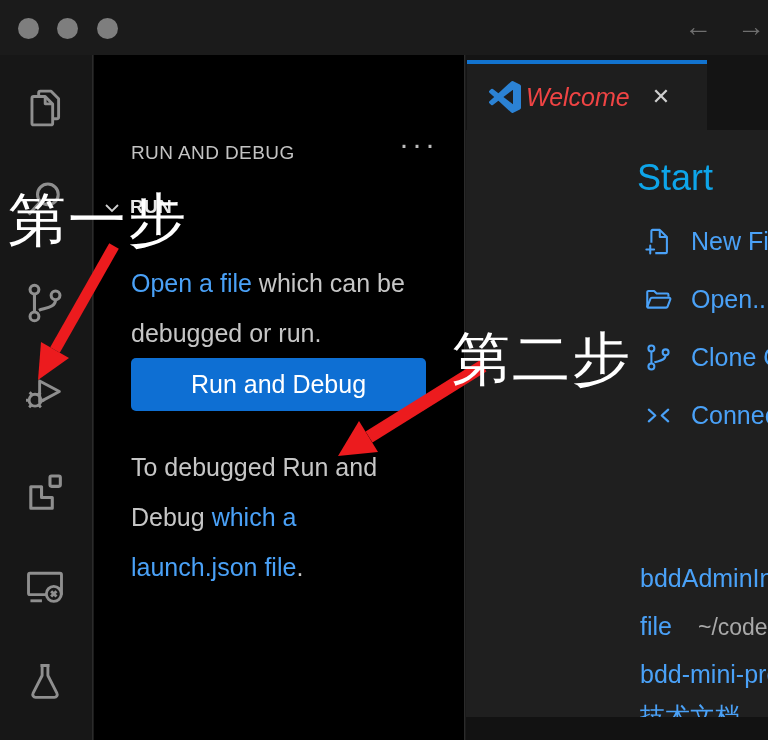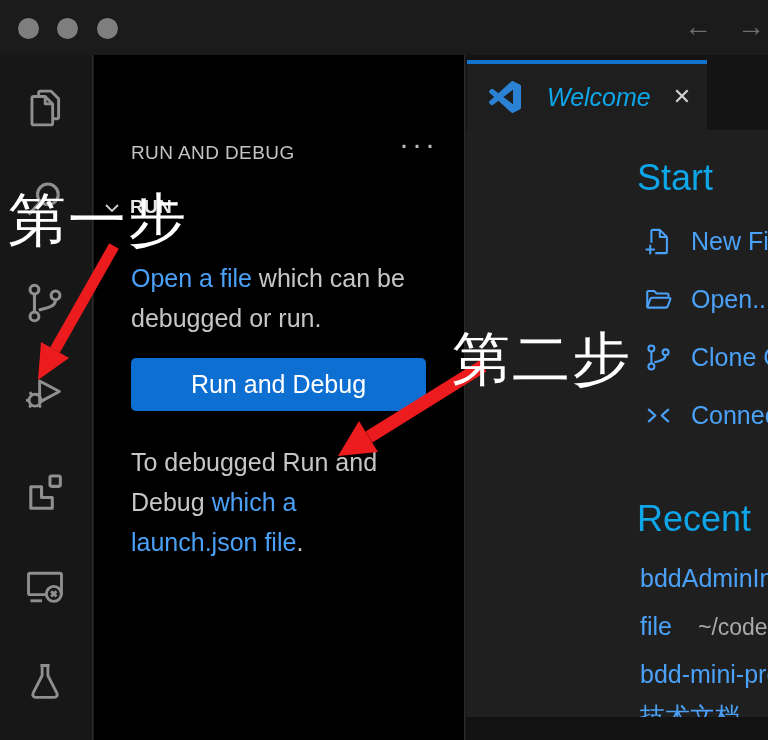--- a/index.html
+++ b/index.html
@@ -22,36 +22,36 @@
   .abar-icon svg { width:46px; height:46px; display:block; }
   .sidebar { position:absolute; left:94px; top:55px; width:371px; height:685px;
     background:#000000; border-right:1px solid #2b2b2b; }
   .sb-title { position:absolute; left:37px; top:87px; font-size:19px; letter-spacing:.4px; color:#c3c3c3; }
   .sb-more { position:absolute; left:305px; top:72px; font-size:30px; letter-spacing:3px; color:#bdbdbd; }
   .sb-section { position:absolute; left:8px; top:141px; display:flex; align-items:flex-end; }
   .sb-chevron { width:20px; height:20px; color:#cfcfcf; margin-right:8px; }
   .sb-chevron svg { width:20px; height:20px; display:block; }
   .sb-section-label { font-size:19px; font-weight:bold; color:#e6e6e6; letter-spacing:.3px; }
   .sb-body { position:absolute; left:37px; top:203px; width:320px; color:#c6c6c6; }
-  .para { font-size:25px; line-height:40px; color:#c6c6c6; }
+  .para { font-size:25px; line-height:50px; color:#c6c6c6; }
   .p1 { width:300px; }
   .p2 { width:280px; position:absolute; top:184px; }
   .p3 { width:256px; position:absolute; top:319px; }
   .lnk { color:#4aa1f7; cursor:pointer; }
   .run-btn { position:absolute; top:100px; left:0; width:295px; height:53px;
     background:#0e6fd3; border:none; border-radius:5px; color:#ffffff;
     font-size:25px; font-family:"Liberation Sans",sans-serif; cursor:pointer; }
   
   .editor { position:absolute; left:466px; top:55px; width:302px; height:685px; background:#141414; }
   .tabstrip { position:absolute; left:0; top:0; width:302px; height:75px; background:#141414; }
   .tab { position:absolute; left:1px; top:5px; width:240px; height:70px; background:#1e1e1e;
     border-top:4px solid #1273cf; display:flex; align-items:center; }
   .tab-logo { width:32px; height:32px; margin-left:22px; }
   .tab-logo svg { width:32px; height:32px; display:block; }
-  .tab-title { font-size:25px; font-style:italic; color:#0ea5e9; margin-left:26px; }
+  .tab-title { font-size:25px; font-style:italic; color:#ef4444; margin-left:5px; }
   .tab-close { margin-left:22px; font-size:22px; color:#cfcfcf; cursor:pointer; }
   .editor-body { position:absolute; left:0; top:75px; width:302px; height:587px;
     background:#1f1f1f; overflow:hidden; }
   .welcome-heading { position:absolute; left:171px; font-size:36px; color:#0ea5e9; white-space:nowrap; }
   .h-start { top:27px; } .h-recent { top:368px; }
   .start-item { position:absolute; left:177px; display:flex; align-items:center; white-space:nowrap; }
   .start-item .s-icon { width:31px; height:31px; margin-right:17px; flex:none; color:#4aa1f7; }
   .start-item .s-icon svg { width:31px; height:31px; display:block; }
   .start-item .s-label { font-size:25px; color:#4aa1f7; cursor:pointer; }
   .si0 { top:96px; } .si1 { top:154px; } .si2 { top:212px; } .si3 { top:270px; }
@@ -203,21 +203,20 @@
     <div class="start-item si3">
       <span class="s-icon">
         <svg viewBox="0 0 24 24" fill="none" stroke="currentColor" stroke-width="1.7" stroke-linejoin="round" stroke-linecap="round">
           <path d="M4.5 7.5 L9.5 12 L4.5 16.5"></path>
           <path d="M19.5 7.5 L14.5 12 L19.5 16.5"></path>
         </svg>
       </span>
       <span class="s-label">Connect to...</span>
     </div>
 
-    <div class="welcome-heading h-recent">Recent</div>
 
     <div class="recent-item ri0"><span class="r-name">bddAdminInfo</span></div>
     <div class="recent-item ri1"><span class="r-name">file</span><span class="r-path">~/code</span></div>
     <div class="recent-item ri2"><span class="r-name">bdd-mini-program</span></div>
     <div class="recent-item ri3"><span class="r-name">技术文档</span></div>
   </div>
 </div>
 <div class="editor-bottom"></div>
 
 <div class="anno-step step1">第一步</div>

